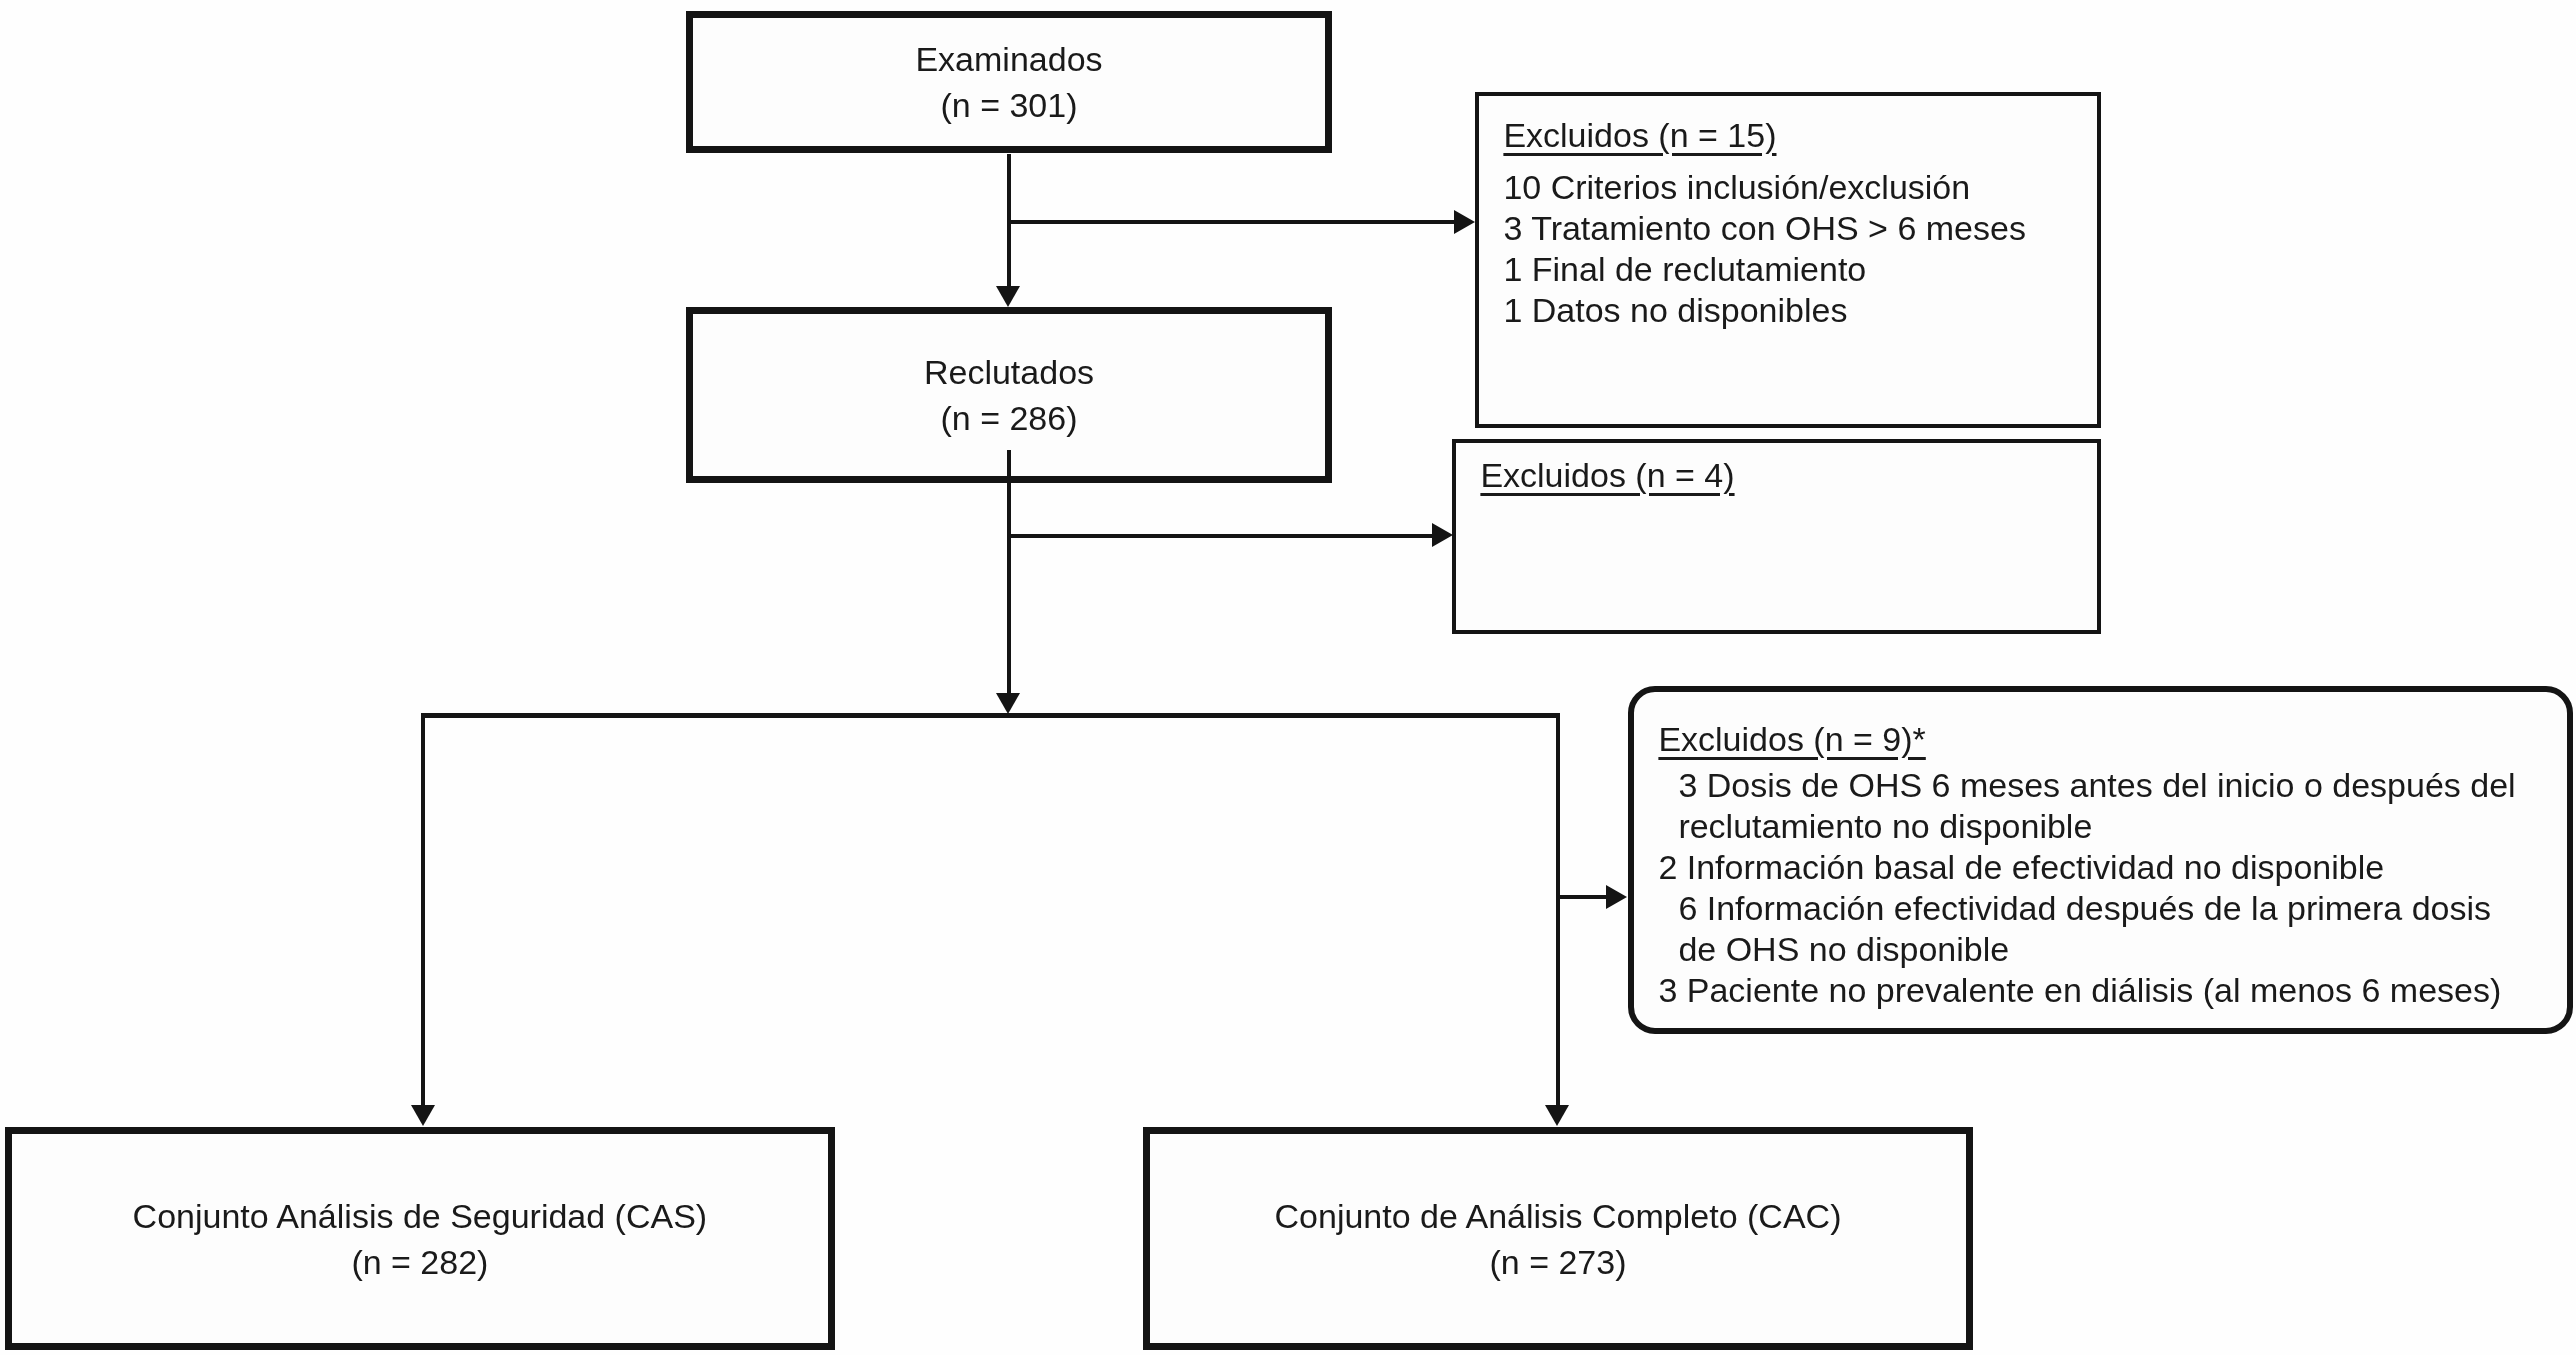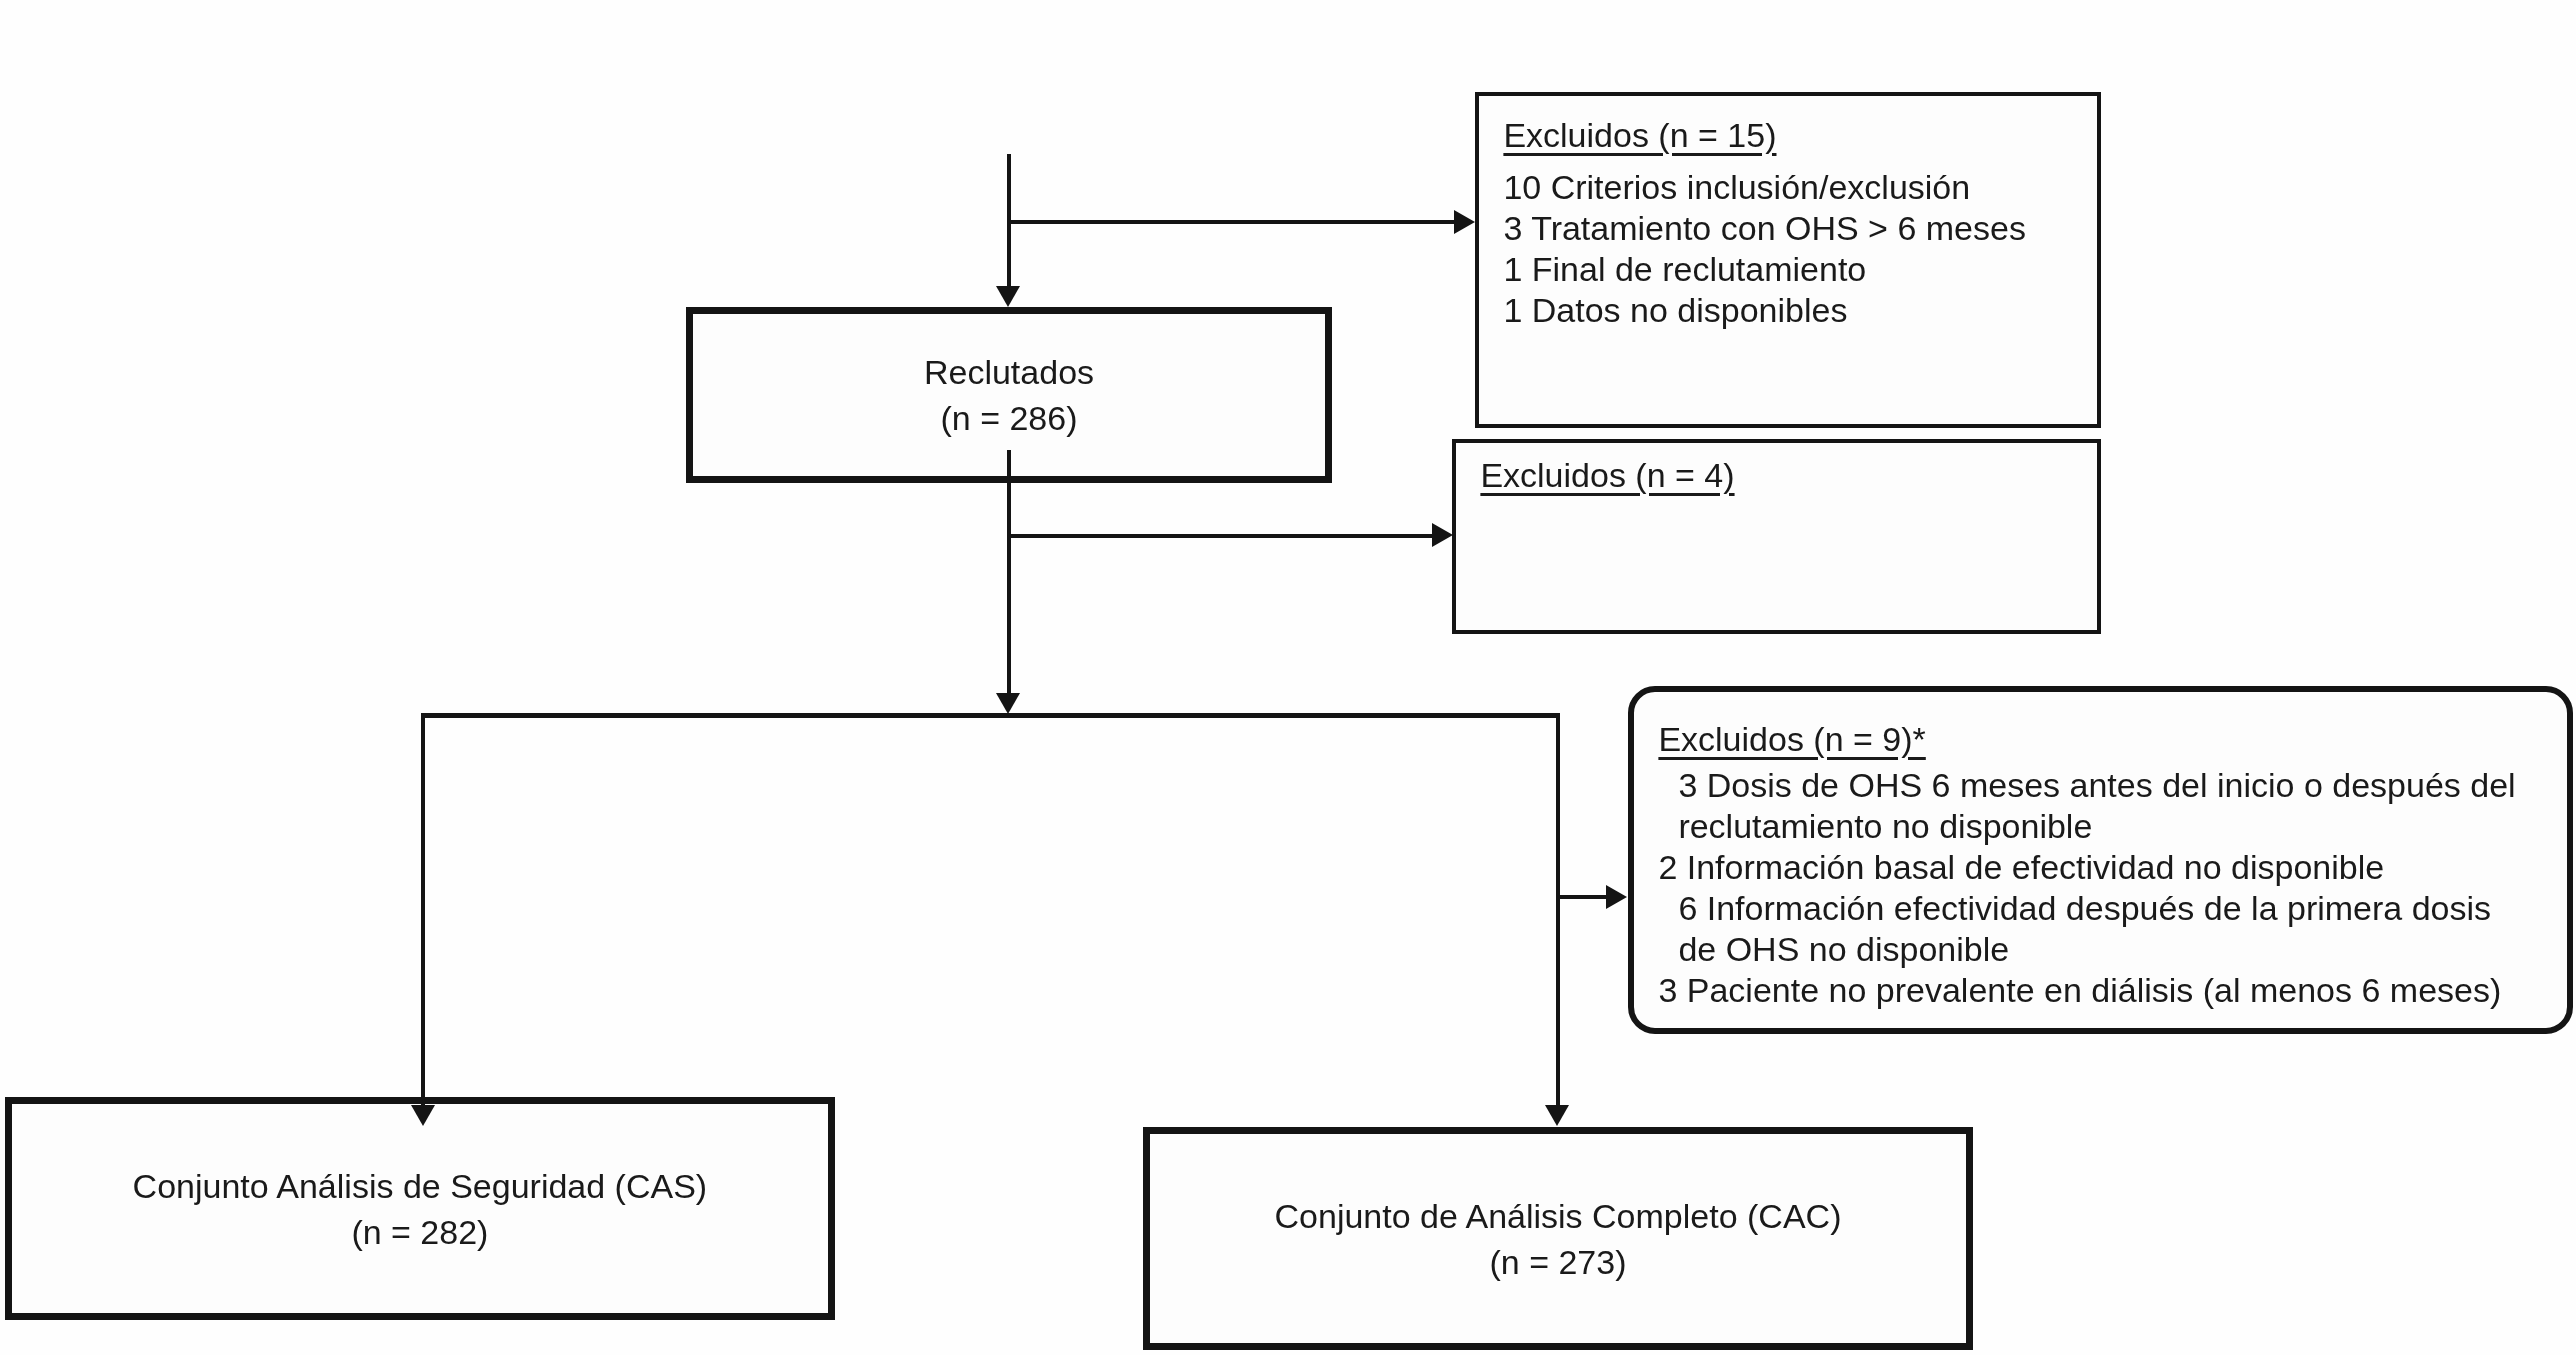--- a/index.html
+++ b/index.html
@@ -33,21 +33,21 @@
     text-align: center;
   }
   .center-box .bl {
     font-size: 34px;
     line-height: 46px;
     white-space: nowrap;
   }
 
   #box-examinados { left: 686px;  top: 11.4px;   width: 646px;  height: 142px; }
   #box-reclutados { left: 686px;  top: 307px;  width: 646px;  height: 176px; }
-  #box-cas        { left: 4.9px;    top: 1097px; width: 830px; height: 223px; }
+  #box-cas        { left: 4.9px;    top: 1127px; width: 830px; height: 223px; }
   #box-cac        { left: 1143px; top: 1127px; width: 830px; height: 223px; }
 
   .side-box {
     text-align: left;
   }
   #box-excl15 { left: 1475px; top: 92px; width: 626px;  height: 336px; padding: 18px 19.5px 0 24.4px; }
   #box-excl4  { left: 1452px; top: 439px; width: 649px;  height: 195px; padding: 11.4px 19.5px 0 24.4px; }
   #box-excl9  { left: 1628px; top: 686px; width: 945px; height: 348px; padding: 26px 19.5px 0 24.4px; border-width: 6.5px; border-radius: 27px; }
 
   .ex-title {
@@ -102,20 +102,24 @@
   #arr-excl4      { left: 1432px; top: 523px;  }
   #arr-cas        { left: 411px;  top: 1105px; }
   #arr-cac        { left: 1545px; top: 1105px; }
   #arr-excl9      { left: 1606px; top: 885px; }
 </style>
 </head>
 <body>
 
 <div class="canvas">
 
+  <div class="box center-box" id="box-examinados">
+    <div class="bl">Examinados</div>
+    <div class="bl">(n = 301)</div>
+  </div>
 
   <div class="box side-box" id="box-excl15">
     <div class="ex-title">Excluidos (n = 15)</div>
     <div class="ex-item">10 Criterios inclusión/exclusión</div>
     <div class="ex-item">3 Tratamiento con OHS &gt; 6 meses</div>
     <div class="ex-item">1 Final de reclutamiento</div>
     <div class="ex-item">1 Datos no disponibles</div>
   </div>
 
   <div class="box center-box" id="box-reclutados">

